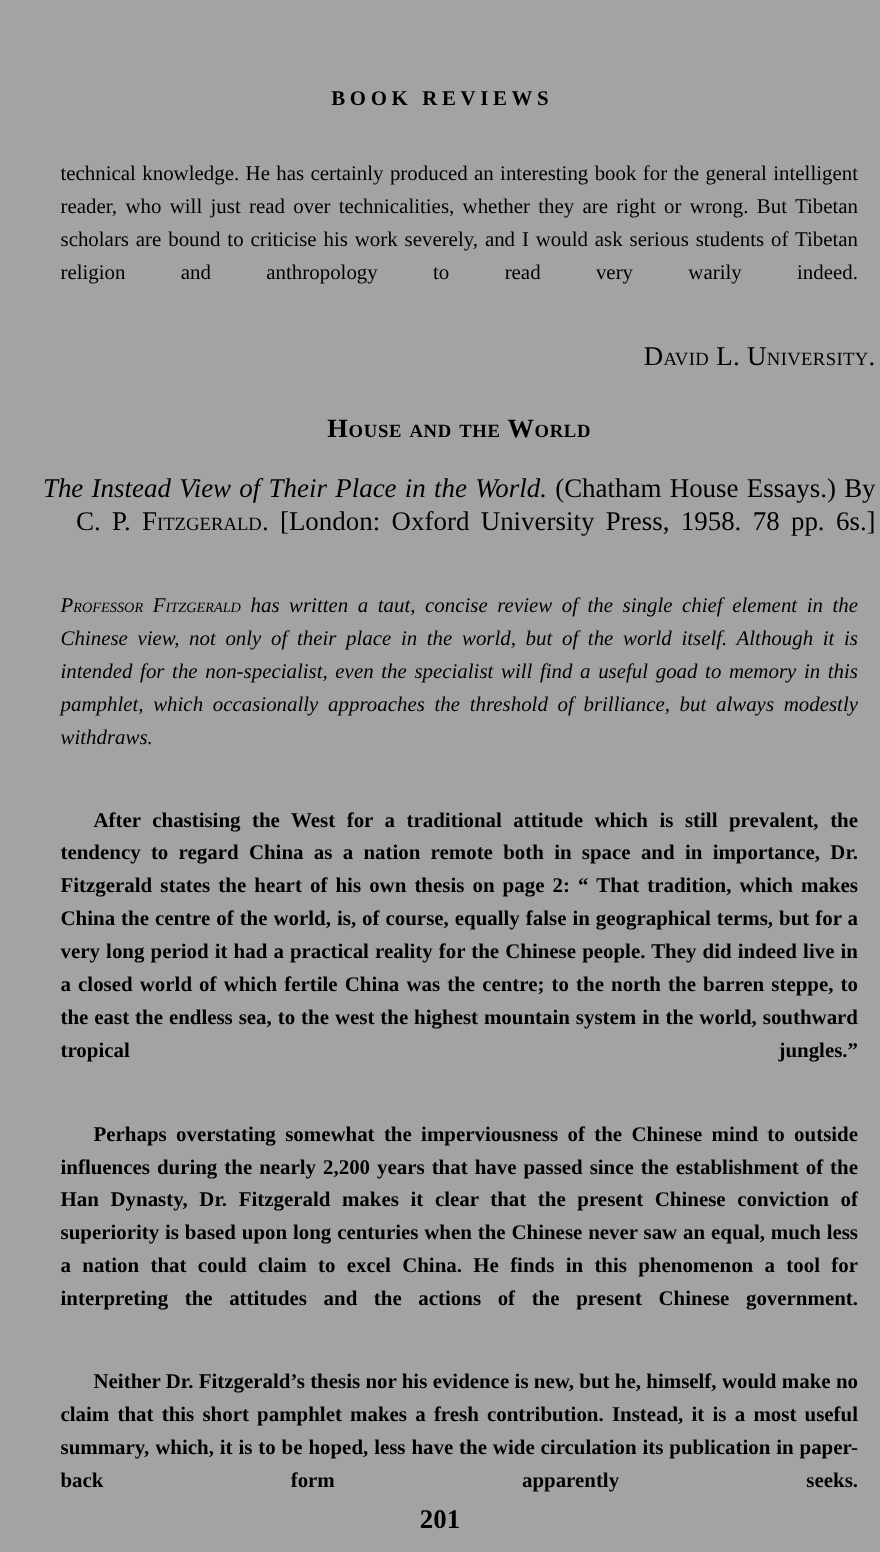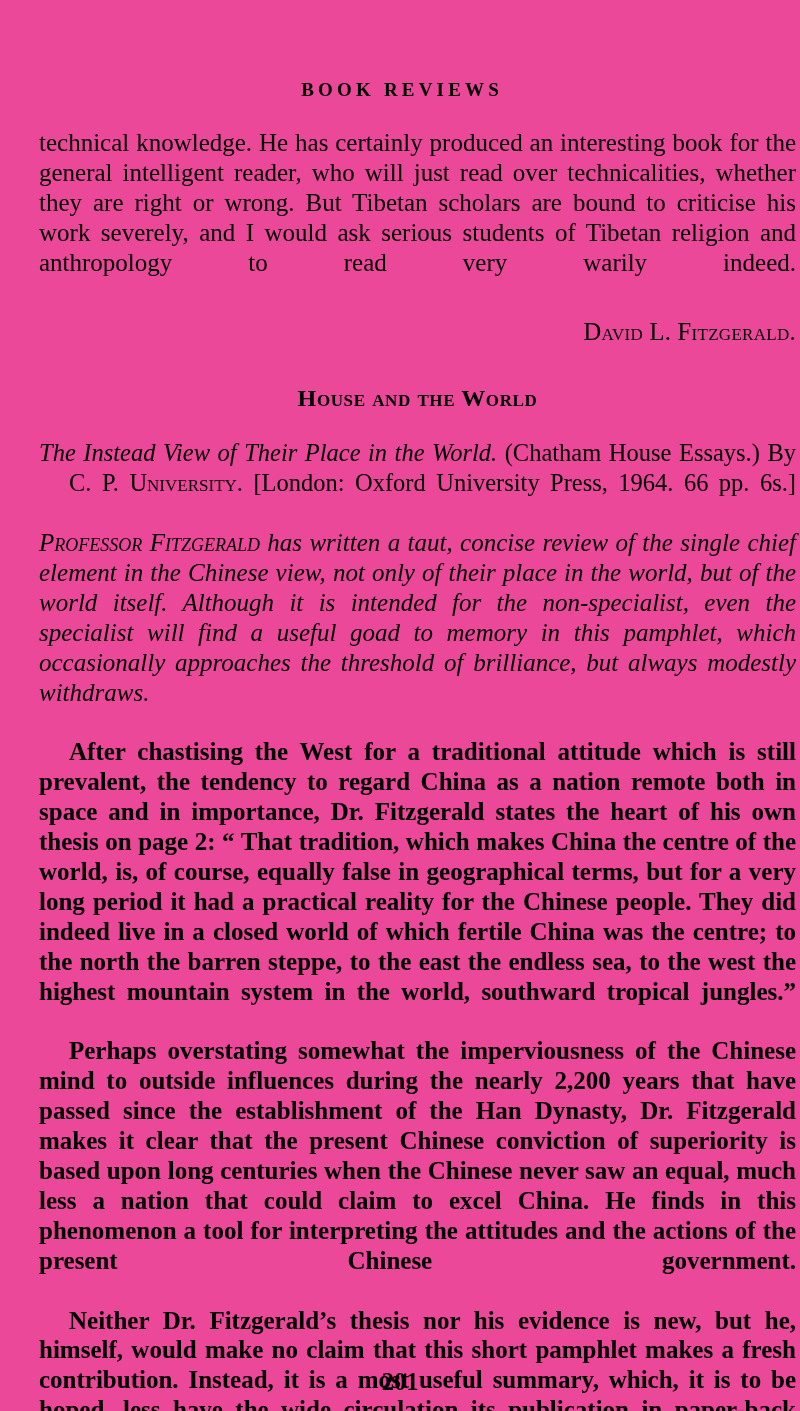--- a/index.html
+++ b/index.html
@@ -10,21 +10,21 @@
   }
   body {
     font-family: "Liberation Serif", "DejaVu Serif", serif;
     color: #000000;
   }
   .page {
     position: relative;
     width: 800px;
     height: 1411px;
     margin: 0 auto;
-    background: #ec4899;
+    background: #a3a3a3;
     overflow: hidden;
     box-sizing: border-box;
   }
 
   
   .running-head {
     position: absolute;
     top: 79px;
     left: 0;
     width: 800px;
@@ -37,22 +37,22 @@
 
   
   .textblock {
     position: absolute;
     left: 39px;
     top: 128px;
     width: 757px;
   }
 
   p.body {
-    margin: 0;
-    font-size: 25px;
+    margin: 16px;
+    font-size: 19px;
     line-height: 29.9px;
     text-align: justify;
     text-justify: inter-word;
     -webkit-hyphens: none;
     hyphens: none;
   }
   p.body.indent { text-indent: 30px; font-weight: bold; }
   p.body.noindent { text-indent: 0; }
 
   
@@ -118,26 +118,26 @@
 <body>
 
 <div class="page">
 
   <div class="running-head">BOOK REVIEWS</div>
 
   <div class="textblock">
 
     <p class="body noindent">technical knowledge. He has certainly produced an interesting book for the general intelligent reader, who will just read over technicalities, whether they are right or wrong. But Tibetan scholars are bound to criticise his work severely, and I would ask serious students of Tibetan religion and anthropology to read very warily indeed.</p>
 
-    <p class="signature">David L. Fitzgerald.</p>
+    <p class="signature">David L. University.</p>
 
     <h2 class="section-heading">House and the World</h2>
 
     <p class="citation">
-      <span class="title">The Instead View of Their Place in the World.</span><span> (Chatham House Essays.) By C. P. </span><span class="sc">University</span><span>. [London: Oxford University Press, 1964. 66 pp. 6s.]</span>
+      <span class="title">The Instead View of Their Place in the World.</span><span> (Chatham House Essays.) By C. P. </span><span class="sc">Fitzgerald</span><span>. [London: Oxford University Press, 1958. 78 pp. 6s.]</span>
     </p>
 
     <p class="body noindent first-para"><span class="sc">Professor Fitzgerald</span><span> has written a taut, concise review of the single chief element in the Chinese view, not only of their place in the world, but of the world itself. Although it is intended for the non-specialist, even the specialist will find a useful goad to memory in this pamphlet, which occasionally approaches the threshold of brilliance, but always modestly withdraws.</span></p>
 
     <p class="body indent">After chastising the West for a traditional attitude which is still prevalent, the tendency to regard China as a nation remote both in space and in importance, Dr. Fitzgerald states the heart of his own thesis on page 2: “ That tradition, which makes China the centre of the world, is, of course, equally false in geographical terms, but for a very long period it had a practical reality for the Chinese people. They did indeed live in a closed world of which fertile China was the centre; to the north the barren steppe, to the east the endless sea, to the west the highest mountain system in the world, southward tropical jungles.”</p>
 
     <p class="body indent">Perhaps overstating somewhat the imperviousness of the Chinese mind to outside influences during the nearly 2,200 years that have passed since the establishment of the Han Dynasty, Dr. Fitzgerald makes it clear that the present Chinese conviction of superiority is based upon long centuries when the Chinese never saw an equal, much less a nation that could claim to excel China. He finds in this phenomenon a tool for interpreting the attitudes and the actions of the present Chinese government.</p>
 
     <p class="body indent">Neither Dr. Fitzgerald’s thesis nor his evidence is new, but he, himself, would make no claim that this short pamphlet makes a fresh contribution. Instead, it is a most useful summary, which, it is to be hoped, less have the wide circulation its publication in paper-back form apparently seeks.</p>
 

